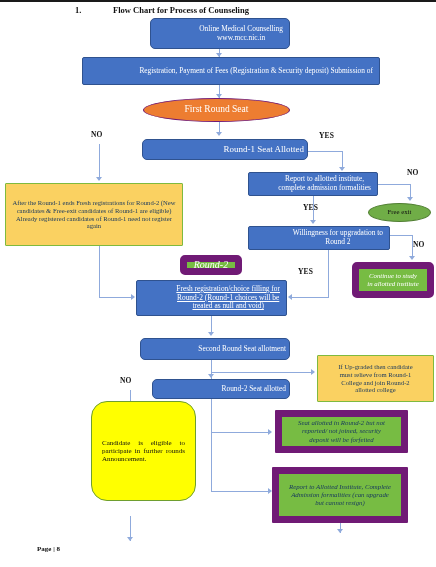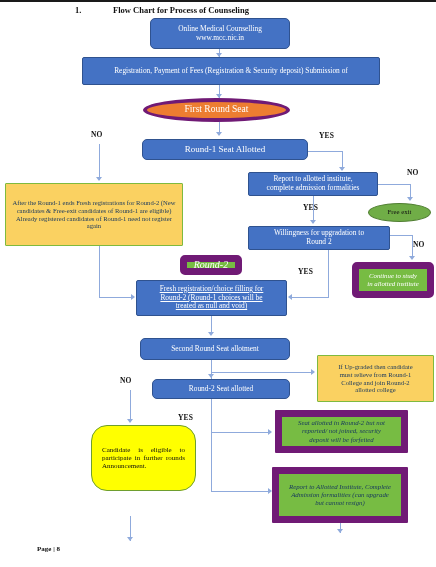--- a/index.html
+++ b/index.html
@@ -19,21 +19,21 @@
   
   .node{
     position:absolute;box-sizing:border-box;
     display:flex;align-items:center;justify-content:center;
     text-align:center;line-height:1.18;
   }
   .node span{display:block;padding:0 3px;}
 
   .blue{
     background:#4472C4;border:0.8px solid #2F528F;color:#ffffff;
-    border-radius:5px;font-size:7.4px;
+    border-radius:5px;font-size:7.4px;justify-content:flex-end;
   }
   .blue.flat{border-radius:2px;}
   .gold{
     background:#FAD161;border:1px solid #7FBA3E;color:#17375E;
     font-size:6.6px;border-radius:1px;
   }
   .green{
     background:#77BC43;border:7px solid #701a75;color:#17375E;
     font-size:6.8px;border-radius:1px;font-style:italic;
   }
@@ -41,21 +41,21 @@
   .yellowbig{
     background:#FFFF00;border:1.4px solid #6E9E2F;color:#101010;
     border-radius:16px;font-size:7px;text-align:justify;
   }
   .yellowbig span{padding:0 10px;text-align:justify;}
   .red{
     background:#FF0000;border:1.2px solid #7FBA3E;color:#101010;
     font-size:9px;border-radius:1px;
   }
   .ellipse-orange{
-    background:#ED7D31;border:4px solid #701a75;color:#ffffff;
+    background:#ED7D31;border:1px solid #701a75;color:#ffffff;
     border-radius:50%;font-size:9.5px;align-items:center;
   }
   .ellipse-green{
     background:#70AD47;border:1px solid #507E32;color:#101010;
     border-radius:50%;font-size:6.8px;
   }
 
   
   .ln{position:absolute;background:#8FAADC;}
   .lnv{width:1px;}
@@ -239,21 +239,21 @@
       <span>Report to Allotted Institute, Complete</span>
       <span>Admission formalities (can upgrade</span>
       <span>but cannot resign)</span>
     </span>
   </div>
 
   <div class="ln lnv" style="left:340px;top:523px;height:10px;"></div>
   <div class="arrow-d" style="left:337px;top:529px;"></div>
 
 
-  <div class="node yellowbig" style="left:91px;top:425px;width:105px;height:66px;">
+  <div class="node yellowbig" style="left:91px;top:401px;width:105px;height:100px;">
     <span>Candidate is eligible to participate in further rounds Announcement.</span>
   </div>
 
   <div class="ln lnv" style="left:130px;top:516px;height:25px;"></div>
   <div class="arrow-d" style="left:127px;top:537px;"></div>
 
 
   <div class="pagenum" style="left:37px;top:545px;">Page | 8</div>
 
 </div>

